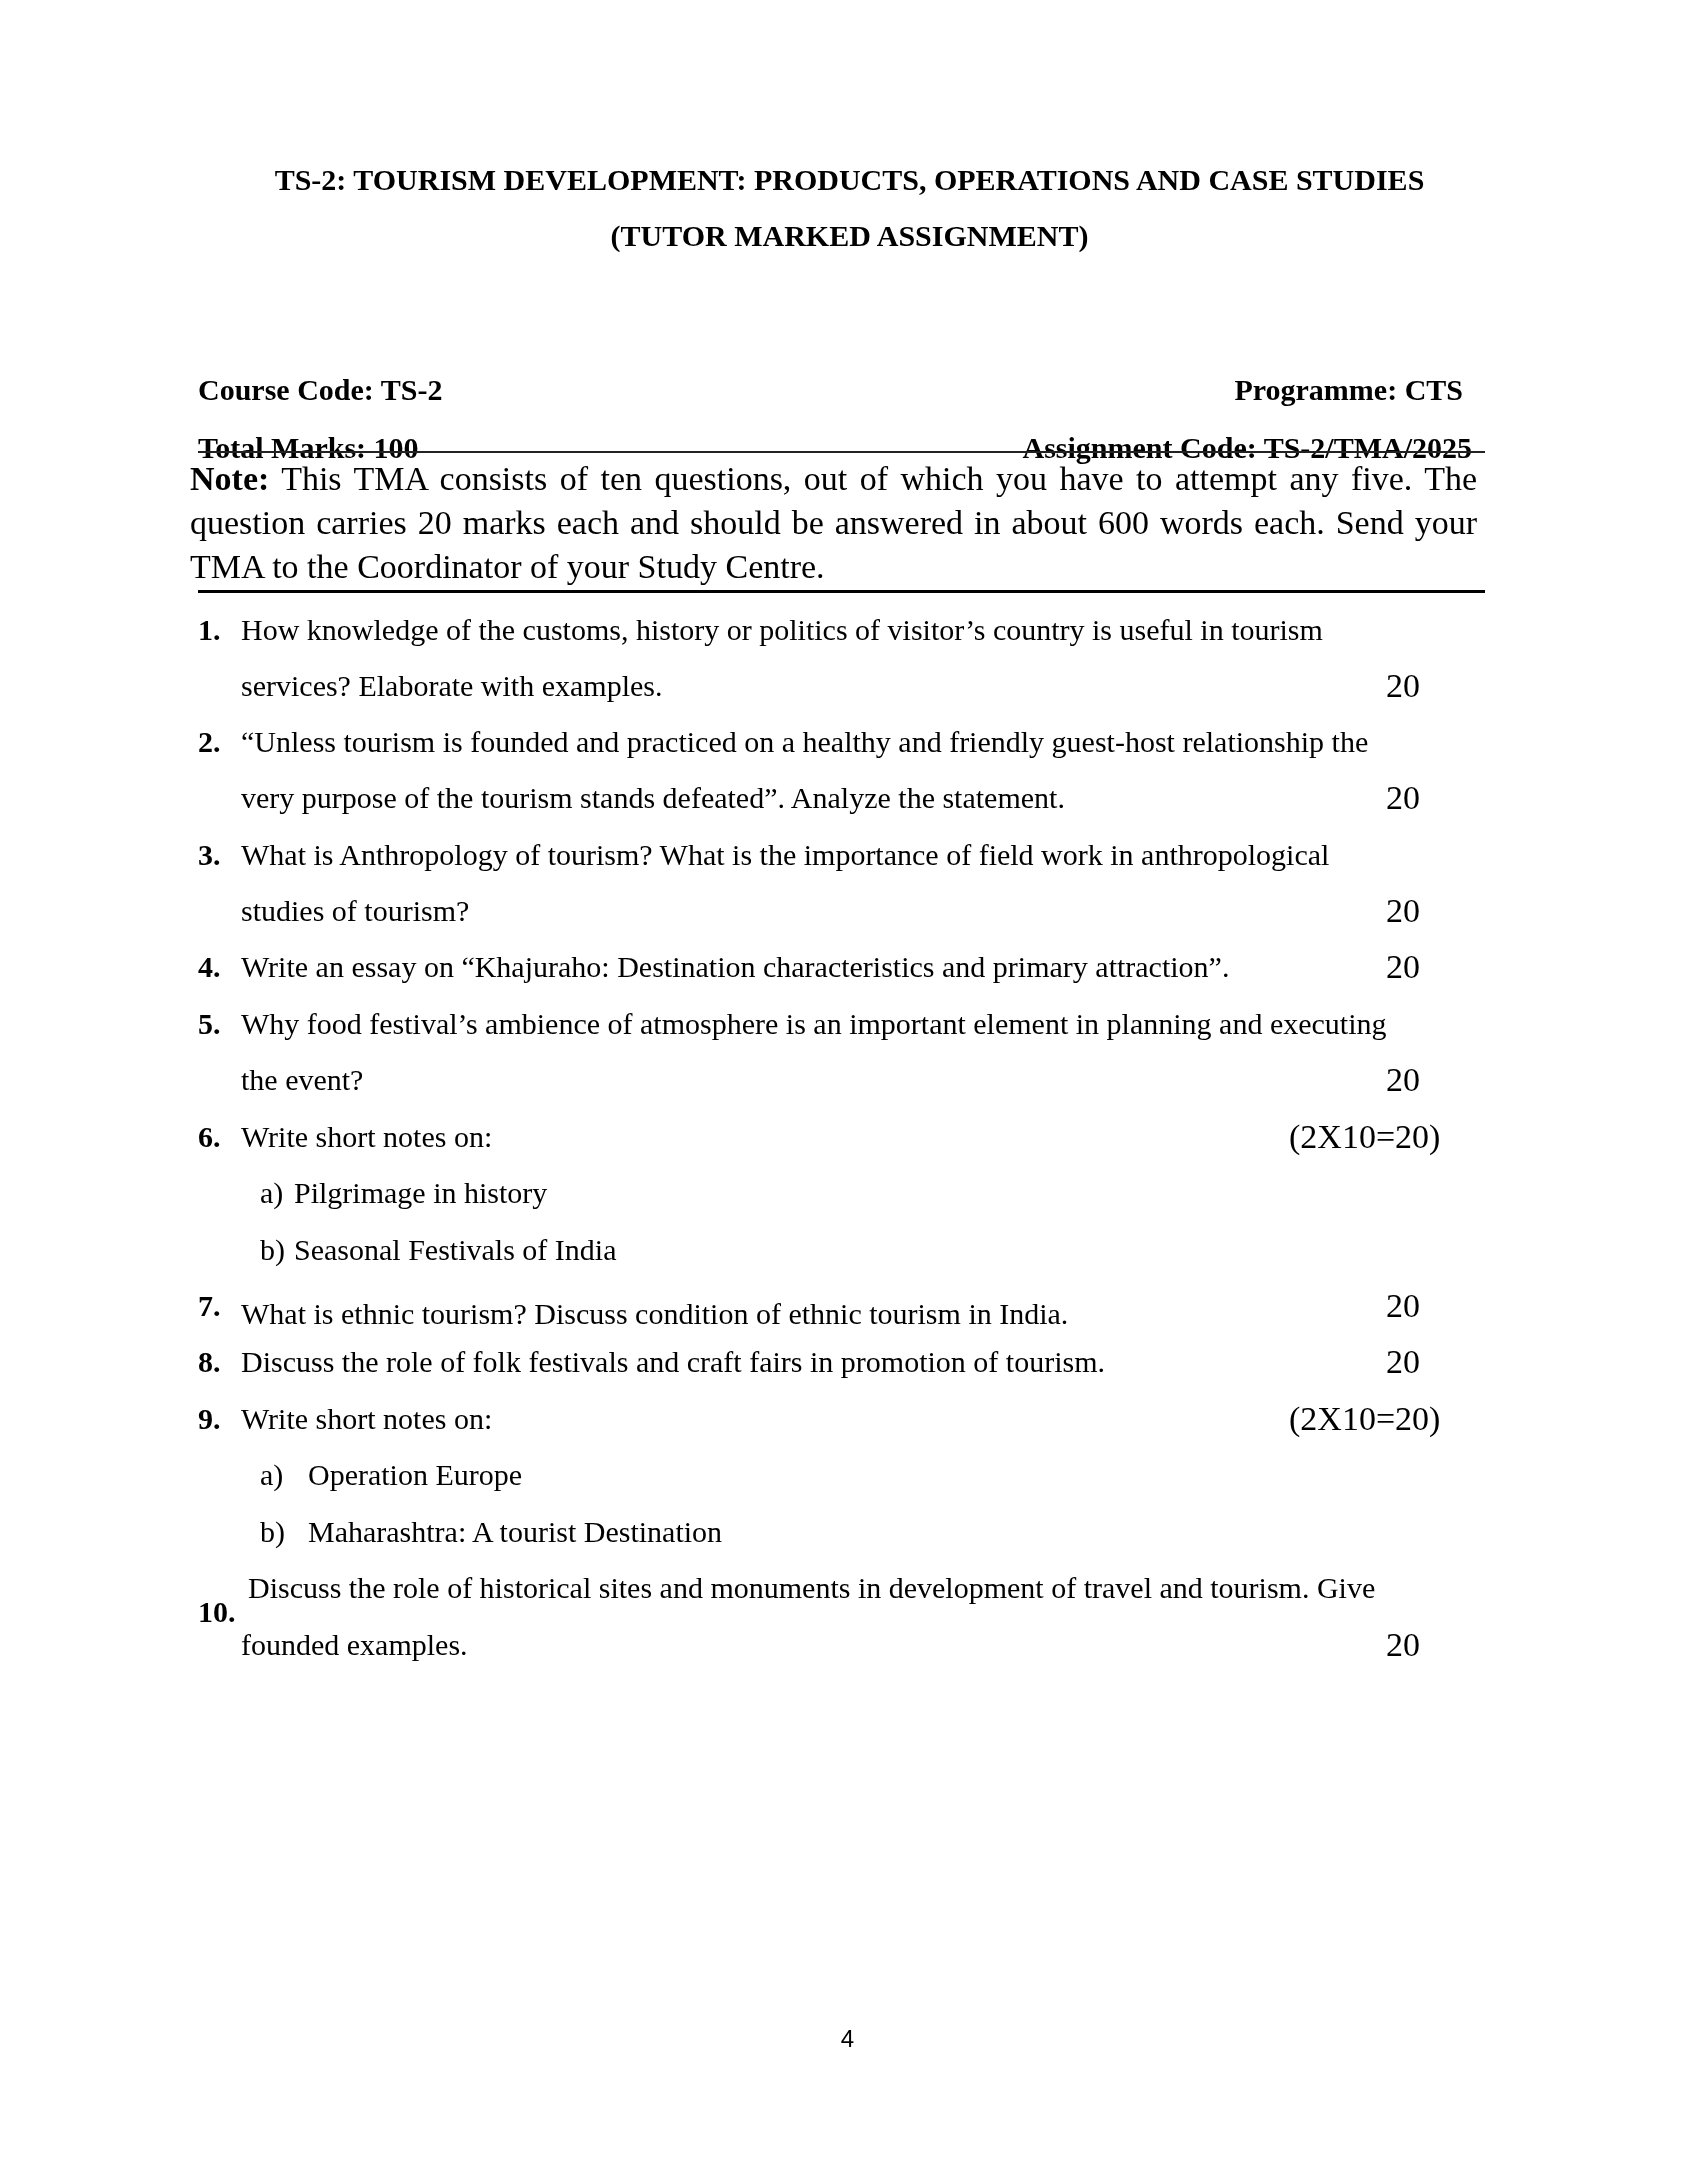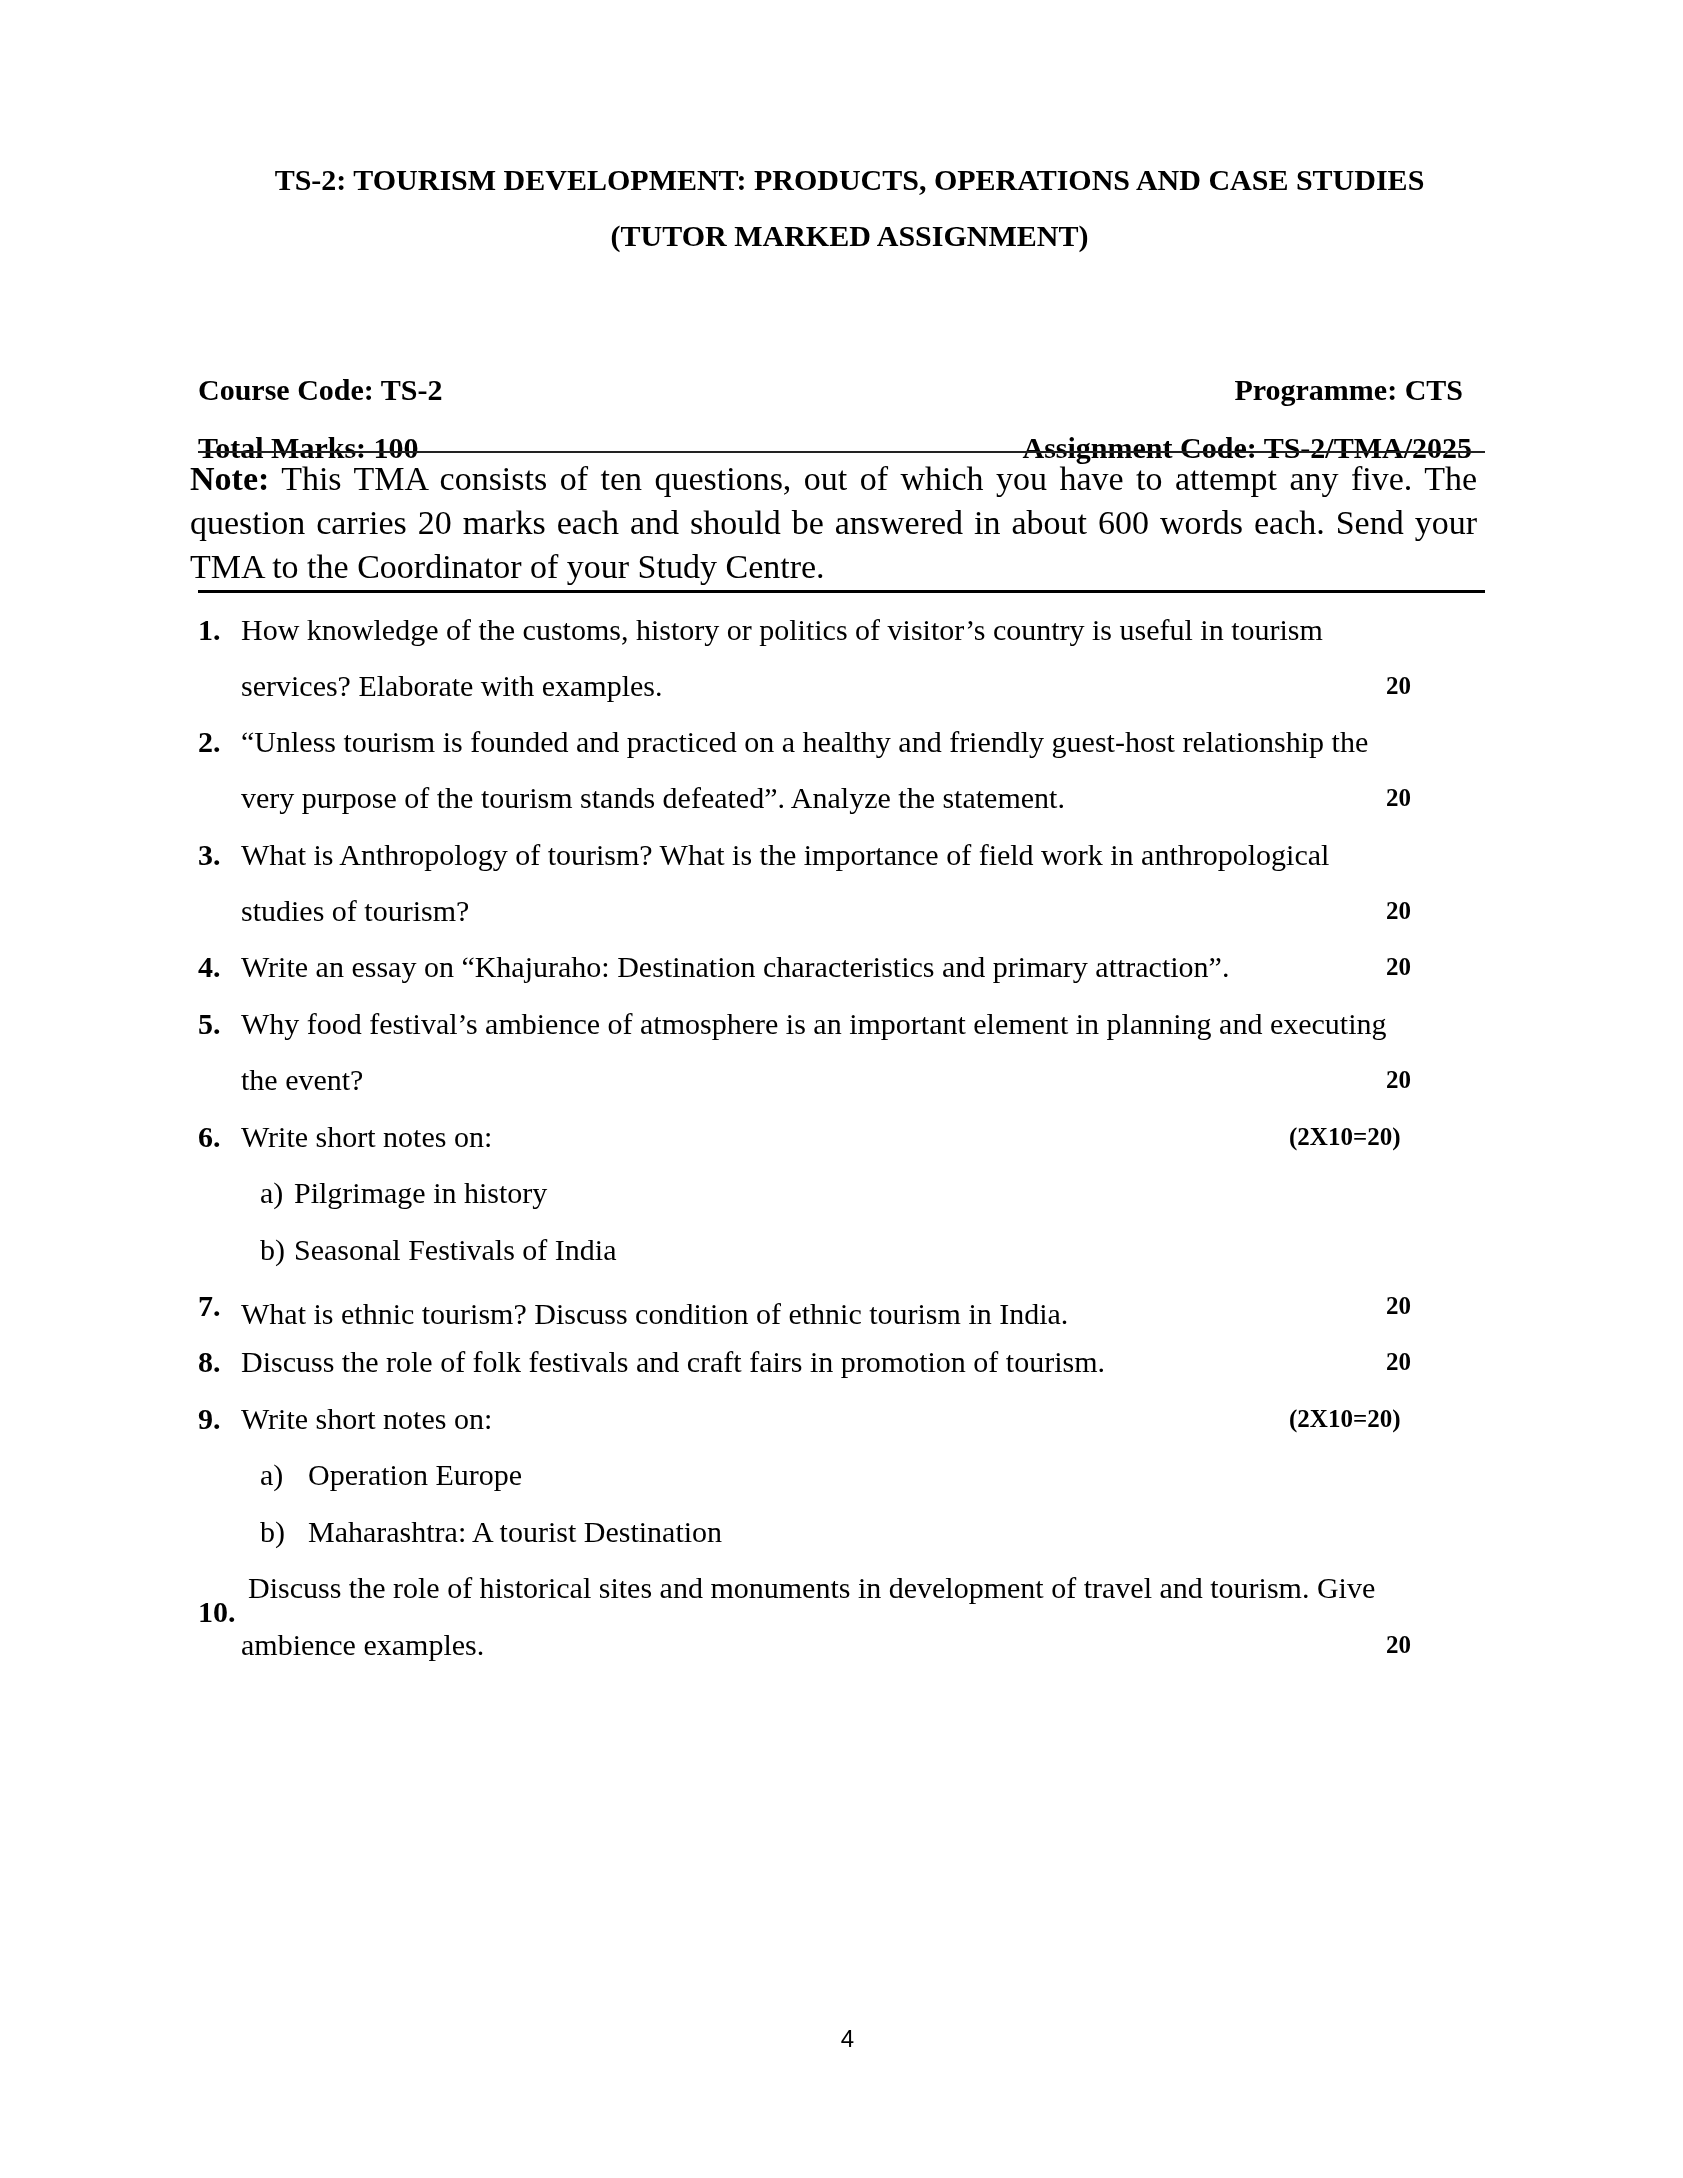--- a/index.html
+++ b/index.html
@@ -73,25 +73,24 @@
       position: absolute;
       left: 198px;
       font-weight: bold;
       font-size: 30px;
       line-height: 36px;
       white-space: nowrap;
     }
     .qtext { left: 241px; }
     .marks {
       position: absolute;
-      font-size: 25px;
+      font-size: 34px;
       line-height: 36px;
       white-space: nowrap;
       left: 1386px;
-      font-weight: bold;
     }
     .marks.wide { left: 1289px; }
     .sub-label {
       position: absolute;
       font-size: 30px;
       line-height: 36px;
       left: 260px;
     }
     .sub-text {
       position: absolute;
@@ -198,20 +197,20 @@
     </div>
     <div>
       <div class="sub-label" style="top:1514px;">b)</div>
       <div class="sub-text" style="top:1514px; left:308px;">Maharashtra: A tourist Destination</div>
     </div>
   </div>
 
   <div>
     <div class="qnum" style="top:1570px;margin-top:24px;">10.</div>
     <div class="qline qtext" style="top:1570px; left:248px;">Discuss the role of historical sites and monuments in development of travel and tourism. Give</div>
-    <div class="qline qtext" style="top:1627px;">ambience examples.</div>
+    <div class="qline qtext" style="top:1627px;">founded examples.</div>
     <div class="marks" style="top:1627px;">20</div>
   </div>
 
 </div>
 
 <div class="page-number">4</div>
 
 
 </body></html>

